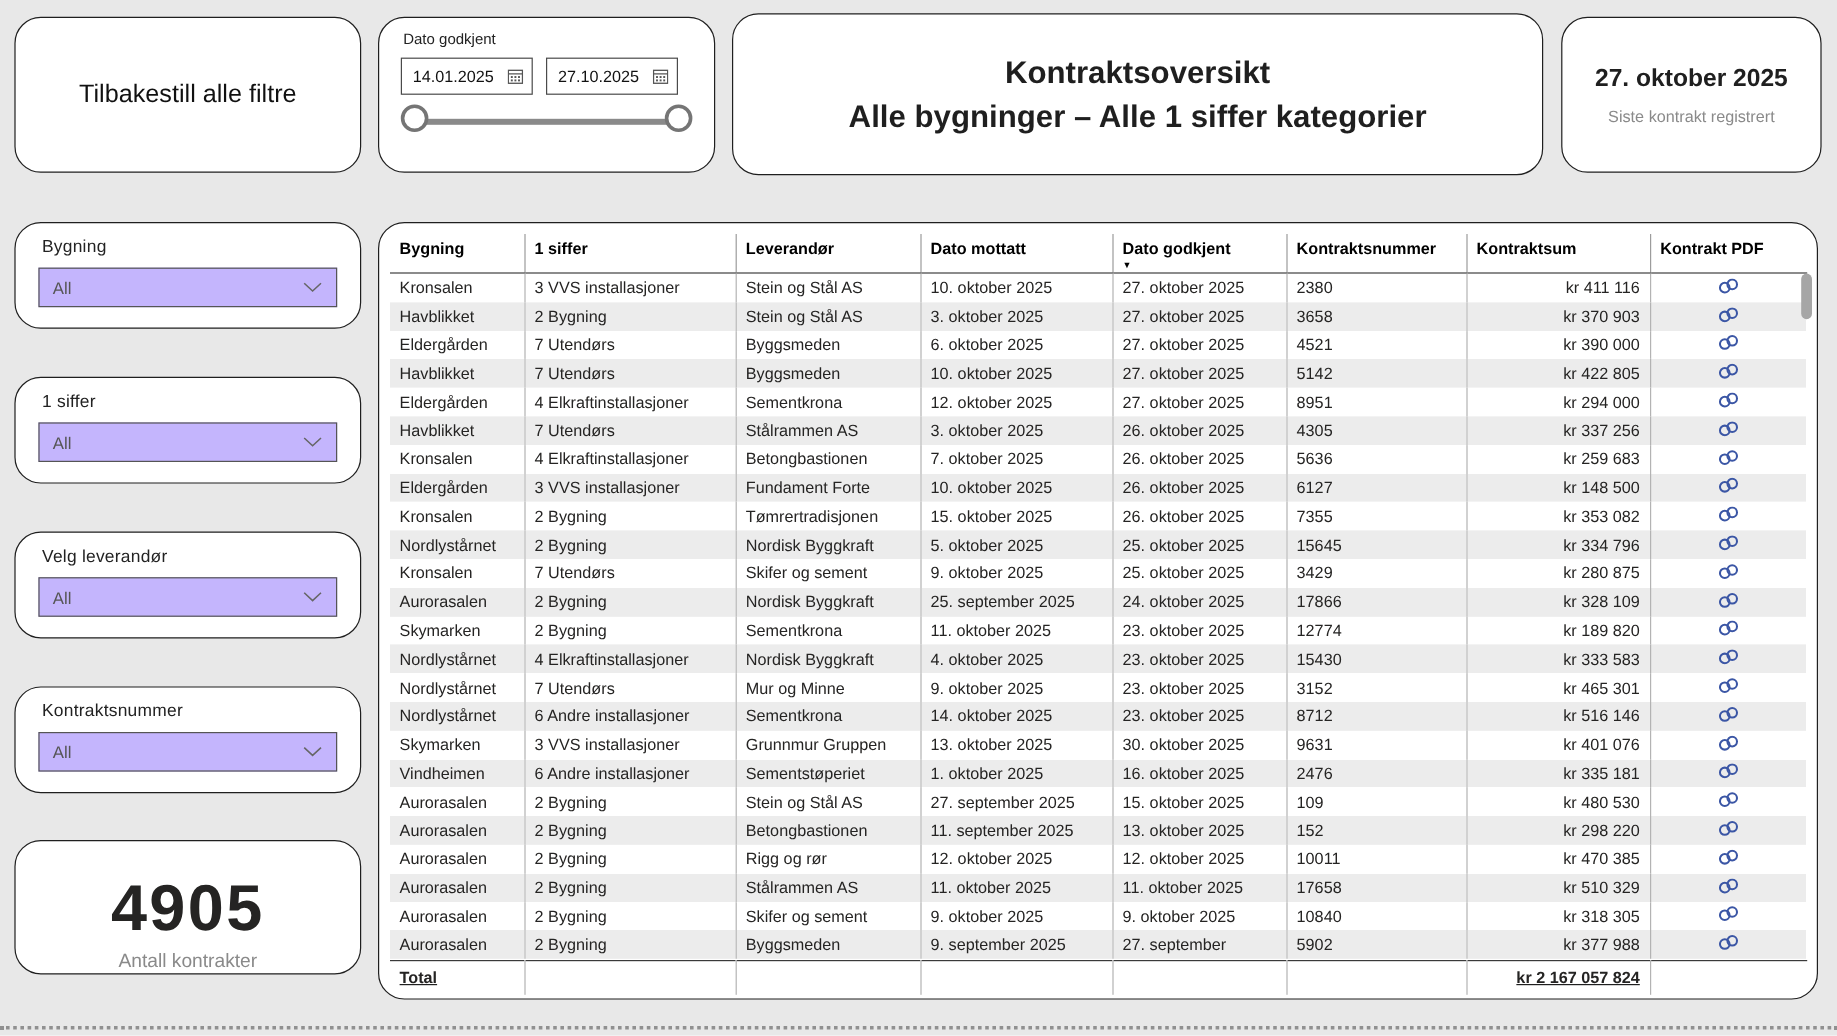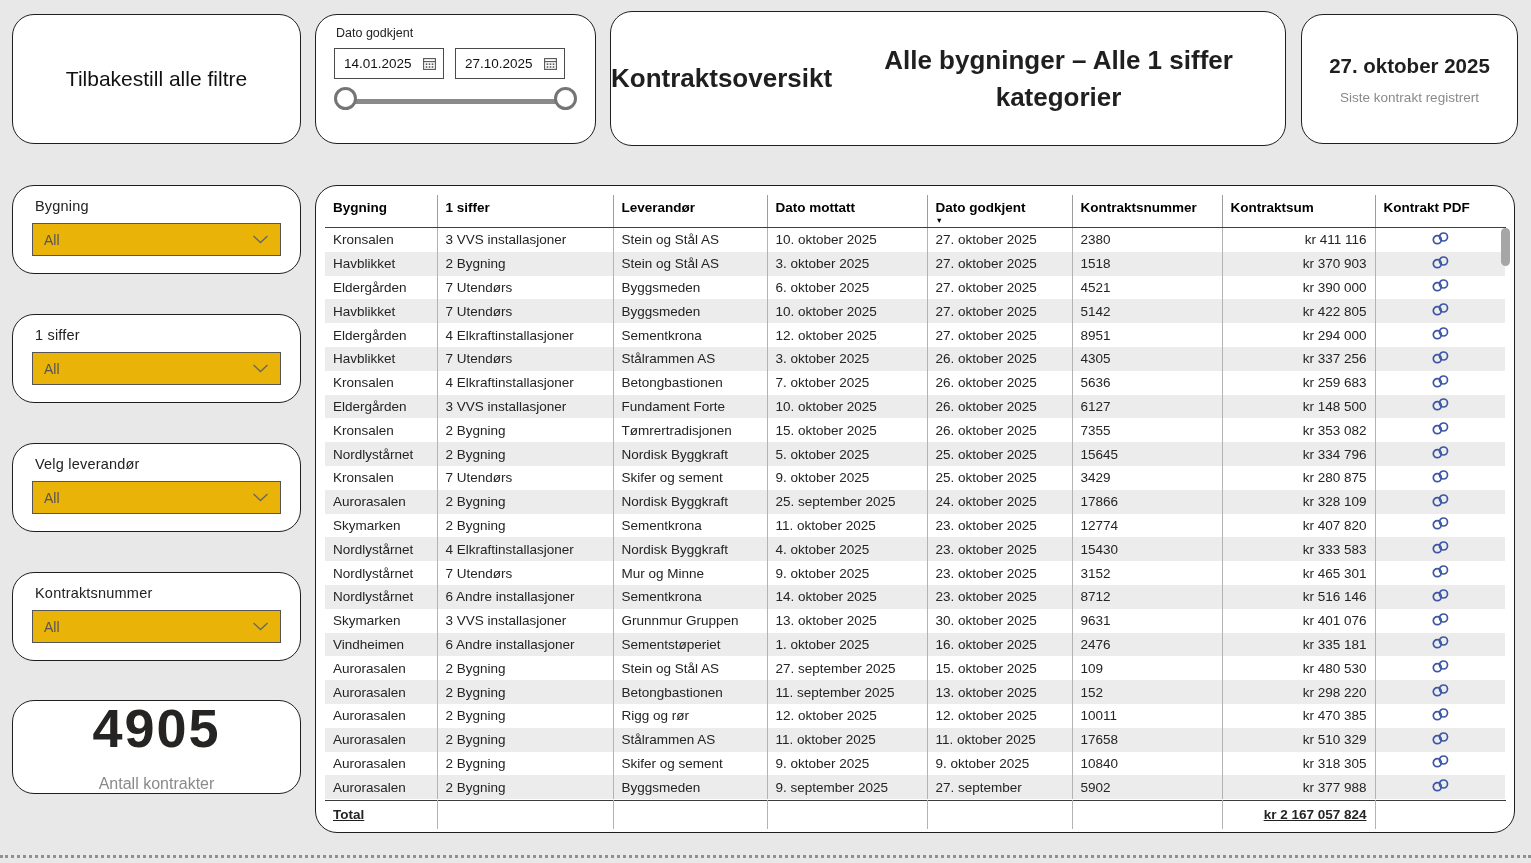--- a/index.html
+++ b/index.html
@@ -26,37 +26,37 @@
   .date-input { width:110px; height:31px; border:1px solid #4a4a4a; background:#fff;
     display:flex; align-items:center; justify-content:space-between;
     padding:0 7px 0 9px; font-size:13.5px; color:#111; }
   .slider { position:relative; height:34px; margin:8px 1px 0; }
   .slider-track { position:absolute; left:13px; right:13px; top:12px; height:5px; background:#8a8a8a; }
   .slider-handle { position:absolute; top:0; width:23px; height:23px; background:#fff;
     border:3px solid #757575; border-radius:50%; }
   .slider-handle.left { left:0; } .slider-handle.right { right:0; }
 
   #title-card { left:610px; top:11px; width:676px; height:135px;
-    display:flex; align-items:center; justify-content:center; text-align:center; }
+    display:flex; flex-direction:column; align-items:center; justify-content:center; text-align:center; }
   .title-line { font-size:26px; font-weight:600; color:#1f1f1f; line-height:1.42; }
 
   #lastdate-card { left:1301px; top:14px; width:217px; height:130px;
     display:flex; flex-direction:column; align-items:center; justify-content:center; text-align:center; }
   .last-date { font-size:20.5px; font-weight:600; color:#1f1f1f; margin-bottom:12px; }
   .last-caption { font-size:13.5px; color:#8a8a8a; }
 
   
   .filter-card { left:12px; width:289px; height:89px; padding:11px 19px; }
   .filter-label { font-size:14.5px; color:#222; margin:1px 0 9px 3px; letter-spacing:0.2px; }
-  .dropdown { height:33px; border:1px solid #555; background:#eab308;
+  .dropdown { height:33px; border:1px solid #555; background:#c4b5fd;
     display:flex; align-items:center; justify-content:space-between;
     padding:0 11px; font-size:14px; color:#555; cursor:pointer; }
 
-  #kpi-card { left:12px; top:700px; width:289px; height:94px;
-    display:flex; flex-direction:column; align-items:center; justify-content:space-between; }
+  #kpi-card { left:12px; top:700px; width:289px; height:112px;
+    display:flex; flex-direction:column; align-items:center; justify-content:flex-end; }
   .kpi-value { font-size:54px; font-weight:600; color:#252423; letter-spacing:2px; line-height:1; }
   .kpi-label { font-size:16px; color:#8a8a8a; margin-top:9px; }
 
   
   #table-card { left:315px; top:185px; width:1200px; height:648px; padding:9px 9px 0; overflow:hidden; }
   table { border-collapse:collapse; table-layout:fixed; width:1181px; }
   th, td { white-space:nowrap; overflow:hidden; }
   th { font-size:13.5px; font-weight:bold; color:#000; text-align:left;
     padding:5px 8px 3px; vertical-align:top; border-bottom:1px solid #404040; }
   th + th { border-left:1px solid #9c9c9c; }
@@ -222,21 +222,21 @@
                   <circle cx="6.3" cy="7.7" r="4" fill="none" stroke="#3b56a5" stroke-width="1.7"></circle>
                   <circle cx="12.5" cy="5" r="4" fill="none" stroke="#3b56a5" stroke-width="1.7"></circle>
                 </svg></span></td>
           </tr>
           <tr>
             <td class="">Havblikket</td>
             <td class="">2 Bygning</td>
             <td class="">Stein og Stål AS</td>
             <td class="">3. oktober 2025</td>
             <td class="">27. oktober 2025</td>
-            <td class="">1518</td>
+            <td class="">3658</td>
             <td class="r">kr 370 903</td>
             <td class="c"><span class="linkwrap"><svg width="19" height="13" viewBox="0 0 19 13">
                   <circle cx="6.3" cy="7.7" r="4" fill="none" stroke="#3b56a5" stroke-width="1.7"></circle>
                   <circle cx="12.5" cy="5" r="4" fill="none" stroke="#3b56a5" stroke-width="1.7"></circle>
                 </svg></span></td>
           </tr>
           <tr>
             <td class="">Eldergården</td>
             <td class="">7 Utendørs</td>
             <td class="">Byggsmeden</td>
@@ -366,21 +366,21 @@
                   <circle cx="12.5" cy="5" r="4" fill="none" stroke="#3b56a5" stroke-width="1.7"></circle>
                 </svg></span></td>
           </tr>
           <tr>
             <td class="">Skymarken</td>
             <td class="">2 Bygning</td>
             <td class="">Sementkrona</td>
             <td class="">11. oktober 2025</td>
             <td class="">23. oktober 2025</td>
             <td class="">12774</td>
-            <td class="r">kr 407 820</td>
+            <td class="r">kr 189 820</td>
             <td class="c"><span class="linkwrap"><svg width="19" height="13" viewBox="0 0 19 13">
                   <circle cx="6.3" cy="7.7" r="4" fill="none" stroke="#3b56a5" stroke-width="1.7"></circle>
                   <circle cx="12.5" cy="5" r="4" fill="none" stroke="#3b56a5" stroke-width="1.7"></circle>
                 </svg></span></td>
           </tr>
           <tr>
             <td class="">Nordlystårnet</td>
             <td class="">4 Elkraftinstallasjoner</td>
             <td class="">Nordisk Byggkraft</td>
             <td class="">4. oktober 2025</td>

